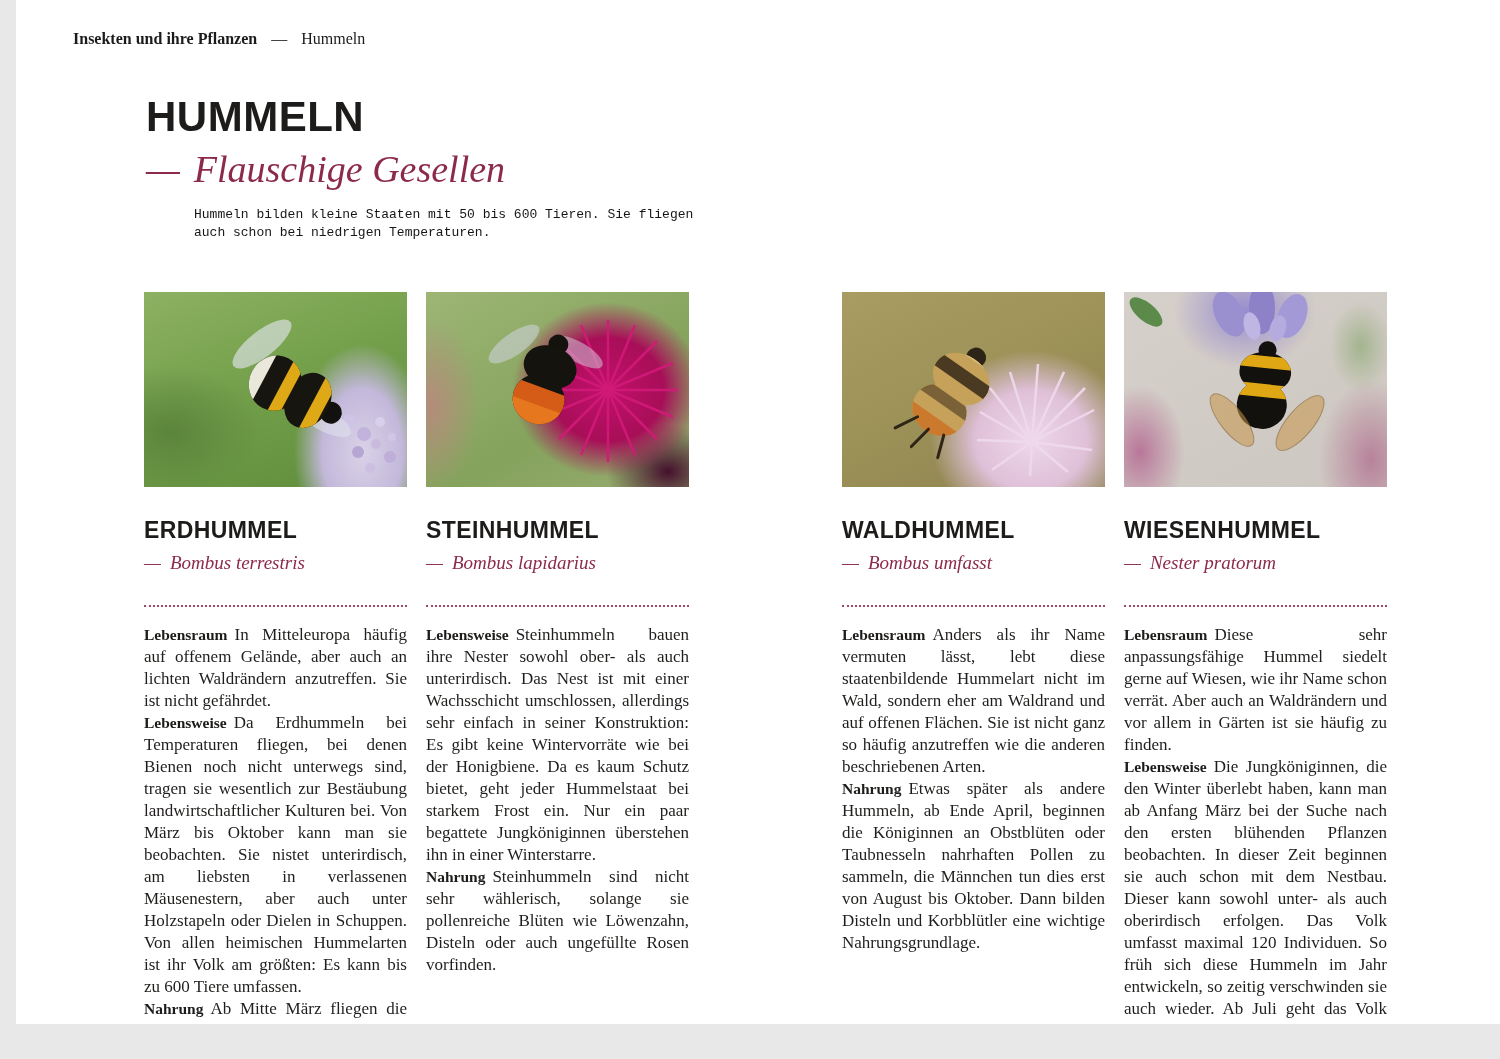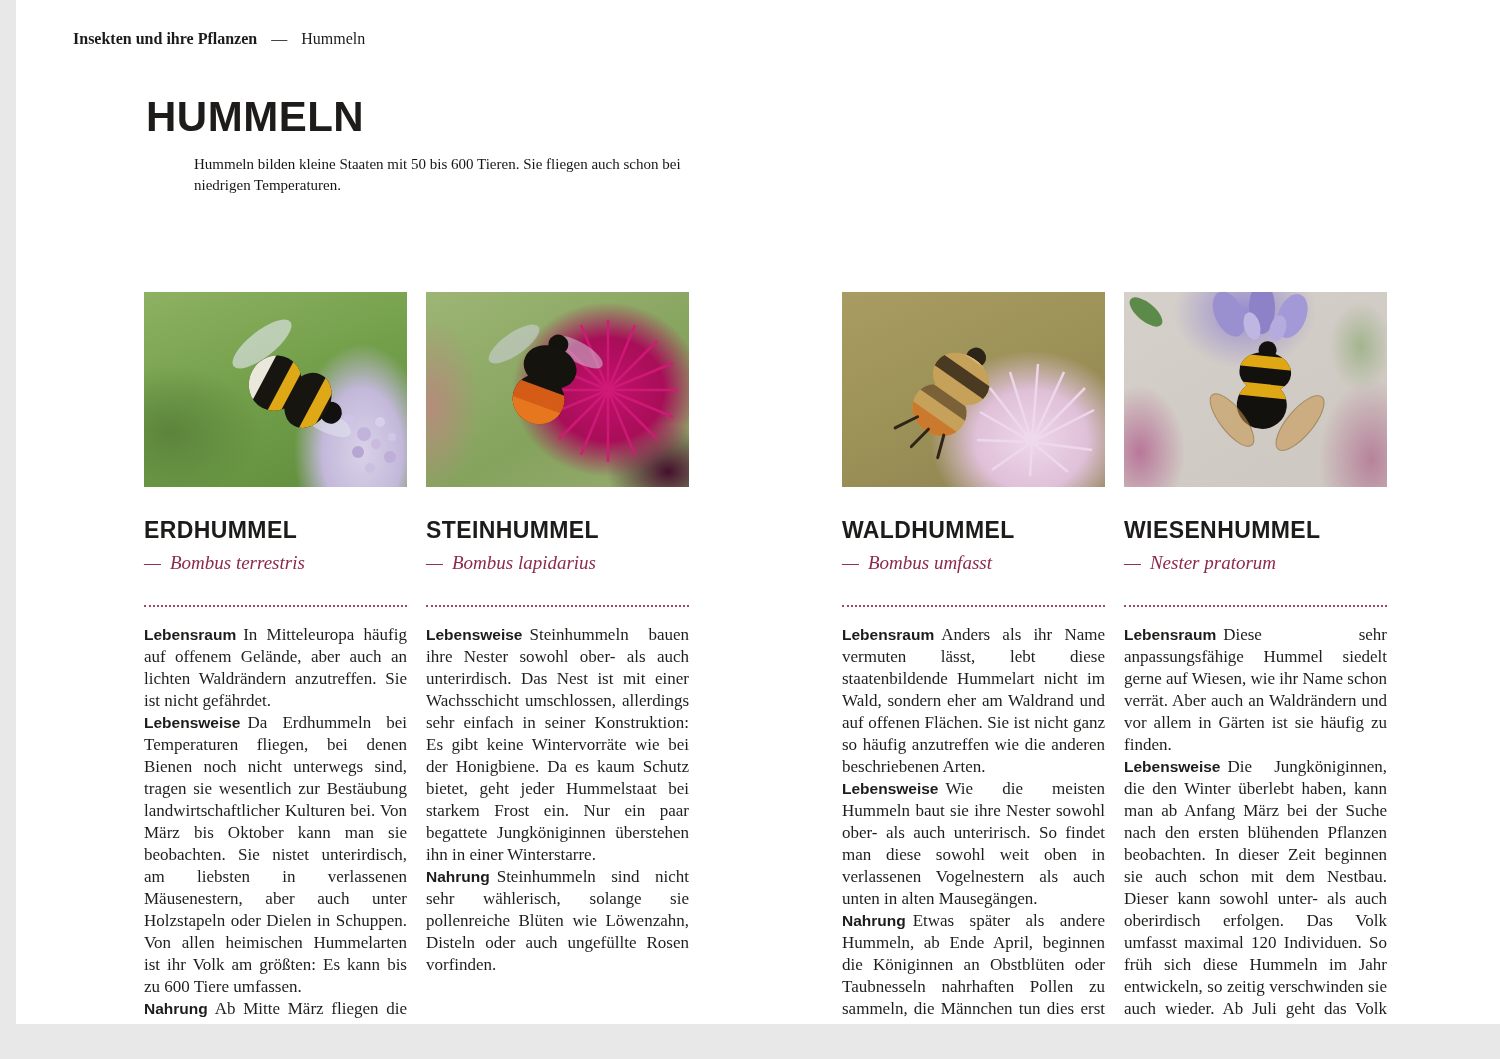--- a/index.html
+++ b/index.html
@@ -18,21 +18,21 @@
     font-family:"Liberation Sans",sans-serif;font-weight:700;font-size:42px;
     letter-spacing:0.5px;color:#1d1c1a;line-height:1;
   }
   .page-subtitle{
     margin-top:12px;font-family:"Liberation Serif",serif;font-style:italic;
     font-size:38px;color:#8c2a4a;line-height:1.05;
   }
   .page-subtitle .dash{margin-right:14px;}
   .intro{
     margin:16px 0 0 48px;width:505px;
-    font-family:Liberation Serif, serif;font-size:15px;line-height:1.42;color:#161616;
+    font-family:Liberation Mono, monospace;font-size:13px;line-height:1.42;color:#161616;
   }
   
   .col{position:absolute;top:292px;width:263px;}
   .col.c1{left:128px;} .col.c2{left:410px;} .col.c3{left:826px;} .col.c4{left:1108px;}
   .photo{position:relative;width:263px;height:195px;overflow:hidden;}
   .photo svg{position:absolute;left:0;top:0;}
   .photo.p1{background:
     radial-gradient(95px 150px at 83% 82%, #d9d2e8 0%, #c3b8da 42%, rgba(195,184,218,0) 72%),
     radial-gradient(130px 95px at 10% 72%, rgba(88,128,58,.85), rgba(88,128,58,0) 70%),
     linear-gradient(160deg,#8db162 0%,#74a04b 45%,#5d8c3a 100%);}
@@ -55,38 +55,41 @@
     font-size:23px;letter-spacing:0.4px;color:#1d1c1a;line-height:1;
   }
   .species-latin{
     margin-top:9px;font-style:italic;font-size:19px;color:#8c2a4a;line-height:1.25;
   }
   .species-latin .dash{margin-right:9px;}
   .dotted-rule{margin-top:30px;height:0;border-top:2px dotted rgba(140,42,74,.85);}
   .body-text{margin-top:17px;font-size:17px;line-height:22px;}
   .body-text p{margin:0;text-align:justify;hyphens:auto;}
   .plabel{
-    font-family:Liberation Sans, sans-serif;font-weight:700;font-size:15.5px;
+    font-family:Liberation Serif, serif;font-weight:700;font-size:15.5px;
     color:#1d1c1a;margin-right:0.45em;
   }
   
   .pagenum{position:absolute;top:1051px;font-size:17px;color:#1b1b1b;}
   .pagenum.left{left:57px;} .pagenum.right{right:57px;}
 </style>
 </head>
 <body>
 
 <div class="spread">
 
   <div class="running-header">
     <span class="book">Insekten und ihre Pflanzen</span><span class="sep">—</span><span class="chapter">Hummeln</span>
   </div>
 
   <div class="title-block">
     <div class="page-title">HUMMELN</div>
+    <div class="page-subtitle">
+      <span class="dash">—</span><span>Flauschige Gesellen</span>
+    </div>
     <div class="intro">Hummeln bilden kleine Staaten mit 50 bis 600 Tieren. Sie fliegen auch schon bei niedrigen Temperaturen.</div>
   </div>
 
   <div class="col c1">
     <div class="photo p1" aria-label="Dunkle Hummel mit gelben Binden und weißem Hinterteil auf hellvioletter Blüte vor grünem Hintergrund">
       <svg width="263" height="195" viewBox="0 0 263 195">
         <g>
           <circle cx="205" cy="128" r="6" fill="#cfc3e6"></circle>
             <circle cx="220" cy="142" r="7" fill="#c2b3dc"></circle>
           <circle cx="236" cy="130" r="5" fill="#d8cfec"></circle>
@@ -211,21 +214,20 @@
         </g>
       </svg>
     </div>
     <div class="species-name">WALDHUMMEL</div>
     <div class="species-latin">
       <span class="dash">—</span><span>Bombus umfasst</span>
     </div>
     <div class="dotted-rule"></div>
     <div class="body-text">
       <p><span class="plabel">Lebensraum</span><span>Anders als ihr Name vermuten lässt, lebt diese staatenbildende Hummelart nicht im Wald, sondern eher am Waldrand und auf offenen Flächen. Sie ist nicht ganz so häufig anzutreffen wie die anderen beschriebenen Arten.</span></p>
-      <p><span class="plabel">Lebensweise</span><span>Wie die meisten Hummeln baut sie ihre Nester sowohl ober- als auch unteririsch. So findet man diese sowohl weit oben in verlassenen Vogelnestern als auch unten in alten Mausegängen.</span></p>
       <p><span class="plabel">Nahrung</span><span>Etwas später als andere Hummeln, ab Ende April, beginnen die Königinnen an Obstblüten oder Taubnesseln nahrhaften Pollen zu sammeln, die Männchen tun dies erst von August bis Oktober. Dann bilden Disteln und Korbblütler eine wichtige Nahrungsgrundlage.</span></p>
     </div>
   </div>
 
   <div class="col c4">
     <div class="photo p4" aria-label="Hummel mit gelber Binde hängend an violetten Blüten">
       <svg width="263" height="195" viewBox="0 0 263 195">
         <ellipse cx="22" cy="20" rx="20" ry="9" fill="#5c8a4a" transform="rotate(40 22 20)"></ellipse>
         <ellipse cx="105" cy="22" rx="14" ry="24" fill="#9a90cf" transform="rotate(-25 105 22)"></ellipse>
         <ellipse cx="138" cy="16" rx="13" ry="26" fill="#8d82c8"></ellipse>

